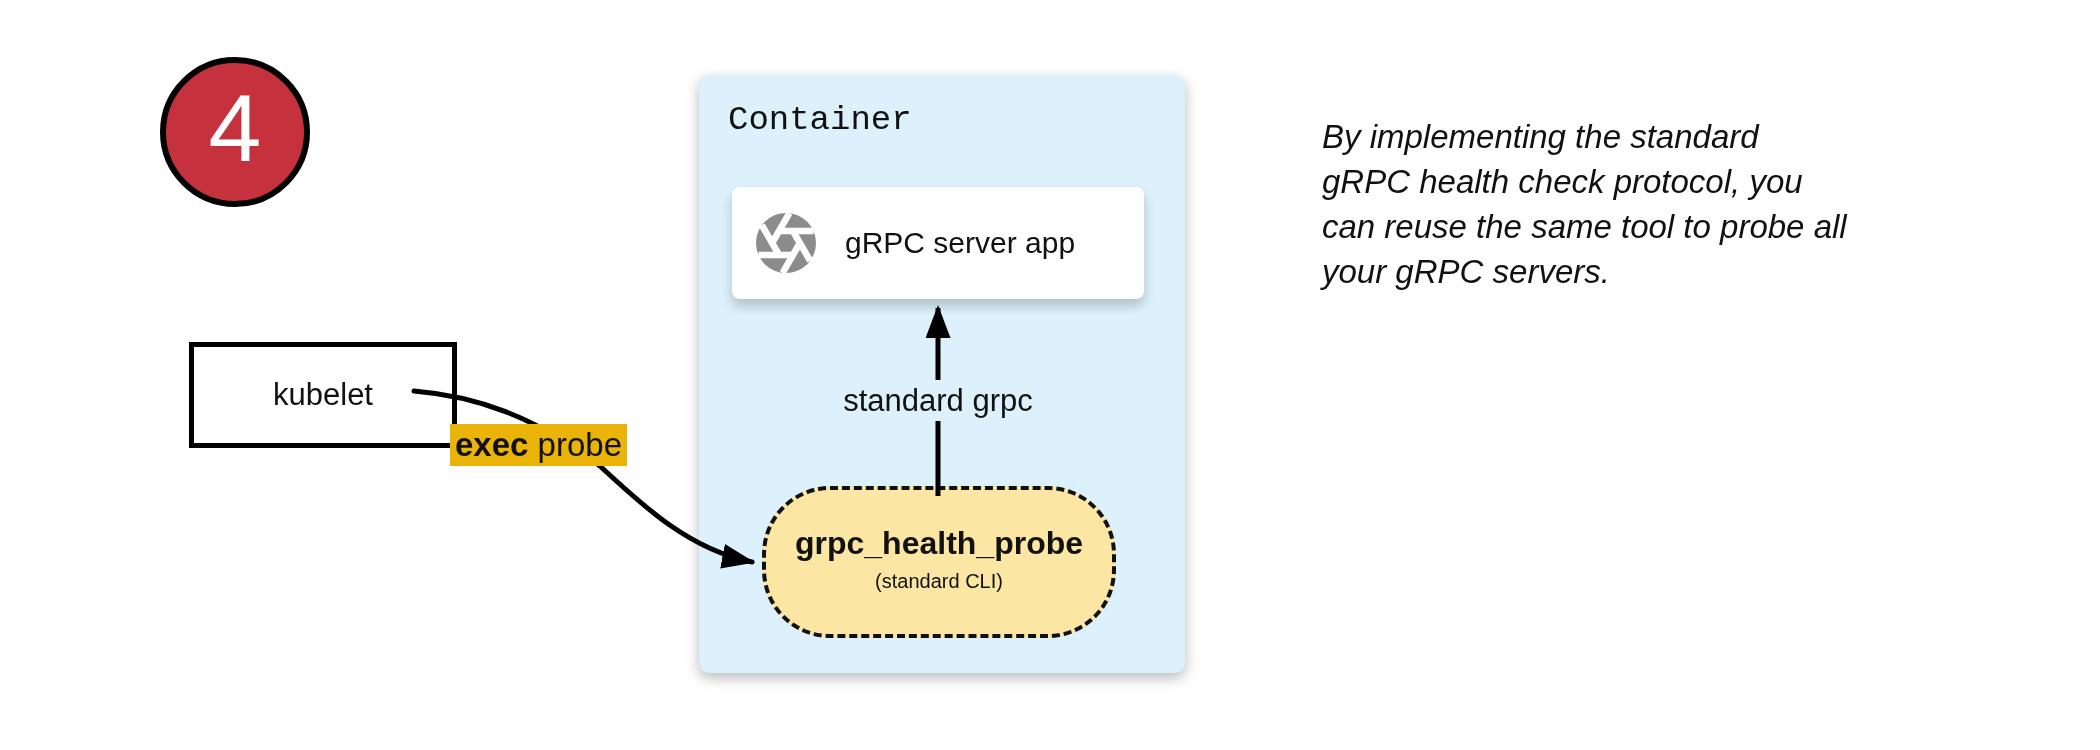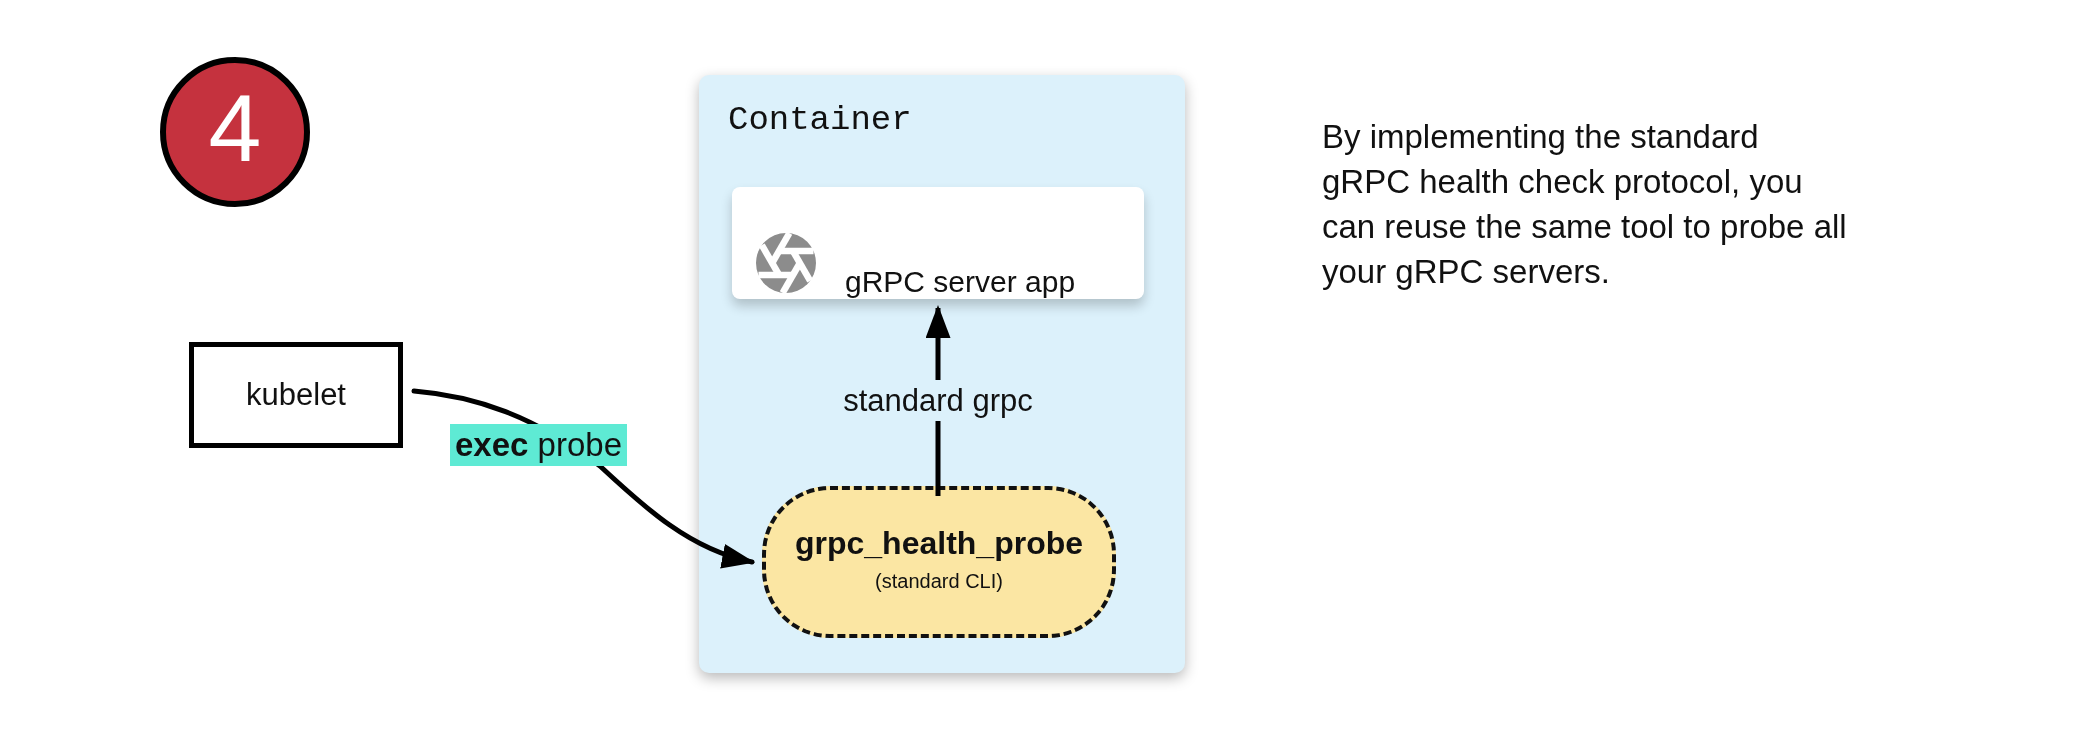--- a/index.html
+++ b/index.html
@@ -21,21 +21,21 @@
     display: flex; align-items: center; justify-content: center;
   }
   .badge span {
     color: #fff; font-size: 95px; line-height: 1;
     transform: translateY(-4px);
   }
 
   
   .kubelet {
     position: absolute; left: 189px; top: 342px;
-    width: 214px; height: 106px;
+    width: 268px; height: 106px;
     background: #fff; border: 5px solid #000;
     display: flex; align-items: center; justify-content: center;
     font-size: 31px;
   }
 
   
   .container-box {
     position: absolute; left: 699px; top: 75px;
     width: 486px; height: 598px;
     background: var(--container_fill, #DCF1FB);
@@ -46,21 +46,21 @@
     position: absolute; left: 728px; top: 101px;
     font-size: 34px; line-height: 1.15; font-family: Liberation Mono, monospace;
   }
 
   
   .server-box {
     position: absolute; left: 732px; top: 187px;
     width: 412px; height: 112px;
     background: #fff; border-radius: 8px;
     box-shadow: 0 7px 12px rgba(0,0,0,0.20);
-    display: flex; align-items: flex-end;
+    display: flex; align-items: center;
     padding-left: 18px;
   }
   .server-box .icon { flex: 0 0 auto; width: 72px; height: 72px; }
   .server-box .label { font-size: 30px; margin-left: 23px; white-space: nowrap; }
 
   
   .pill {
     position: absolute; left: 762px; top: 486px;
     width: 354px; height: 152px;
     background: var(--probe_fill, #FBE6A3);
@@ -82,31 +82,31 @@
 
   
   .edge-label { position: absolute; text-align: center; margin-top: 12px; }
   .edge-label.health {
     left: 828px; top: 368px; width: 220px;
     background: var(--container_fill, #DCF1FB);
     font-size: 31px; line-height: 41px;
   }
   .edge-label.exec {
     left: 450px; top: 412px;
-    background: #5eead4; padding: 0 5px;
+    background: #eab308; padding: 0 5px;
     font-size: 33px; line-height: 42px; white-space: nowrap;
   }
   .edge-label.exec .b { font-weight: bold; }
 
   
   .note {
     position: absolute; left: 1322px; top: 114px;
     font-size: 33px; line-height: 45px;
   }
-  .note div { white-space: nowrap; }
+  .note div { white-space: nowrap; font-style: italic; }
 </style>
 </head>
 <body>
 
 <div class="canvas">
 
   <div class="badge">
     <span>4</span>
   </div>
 

